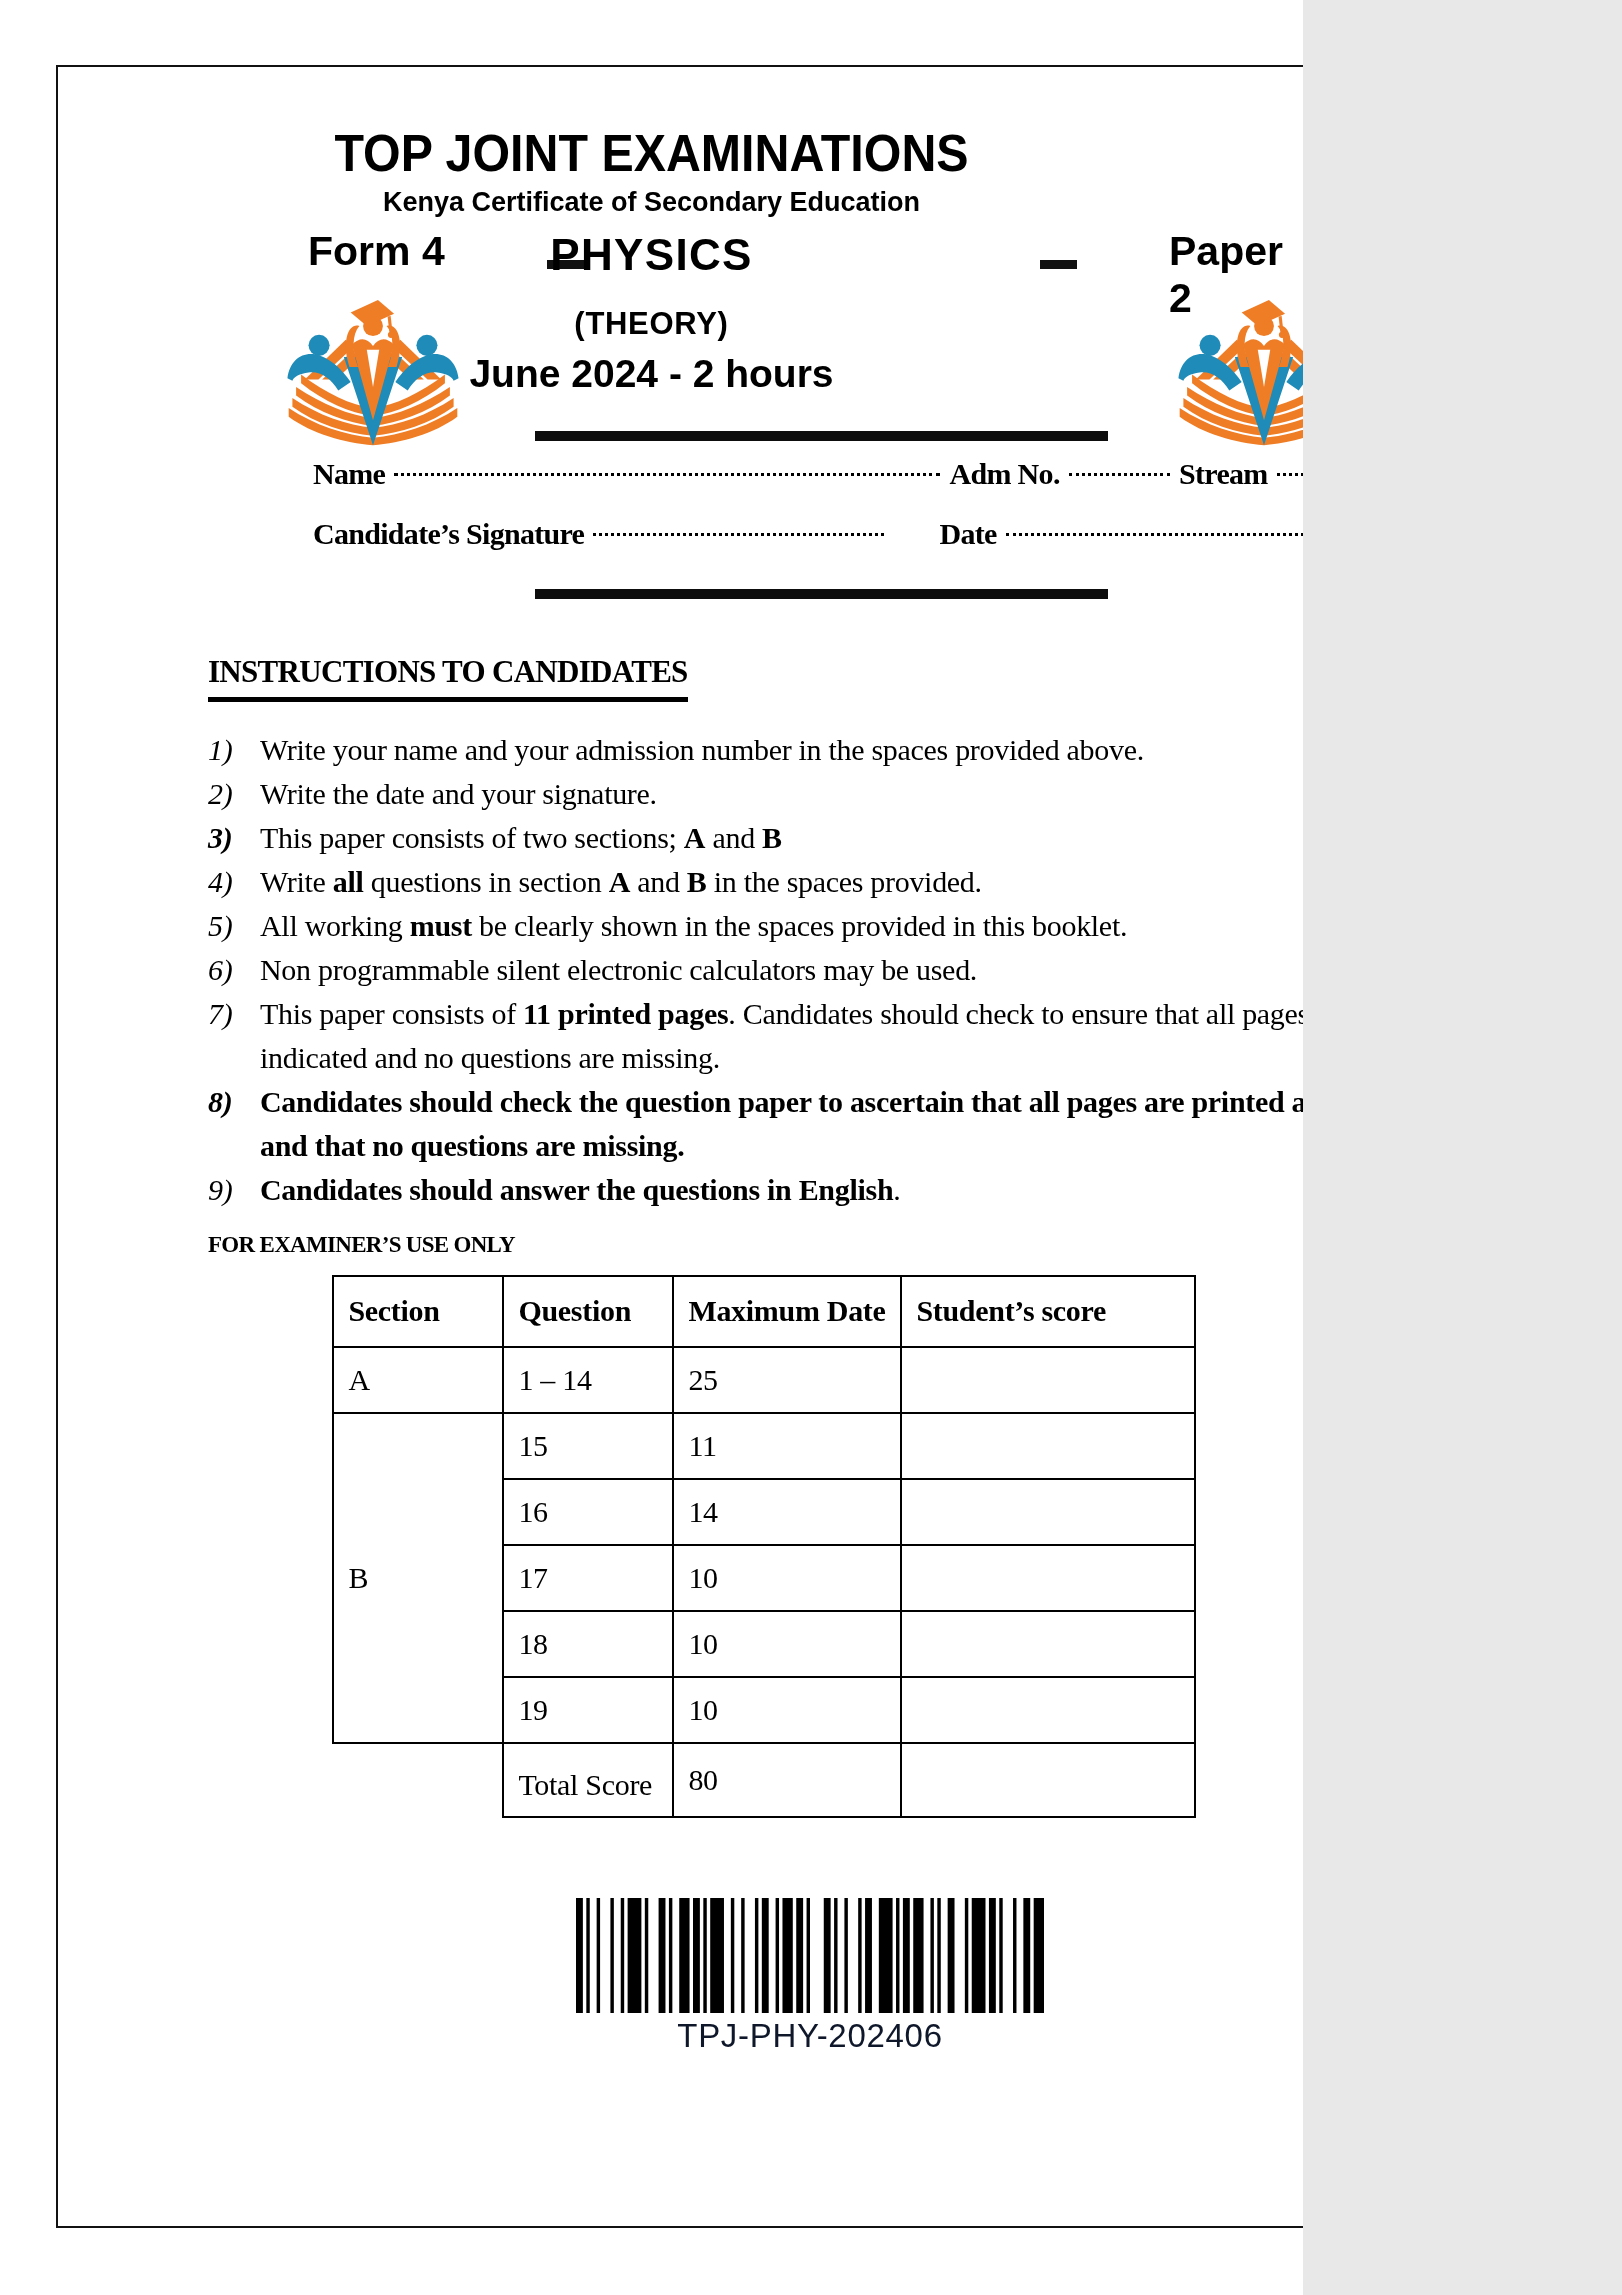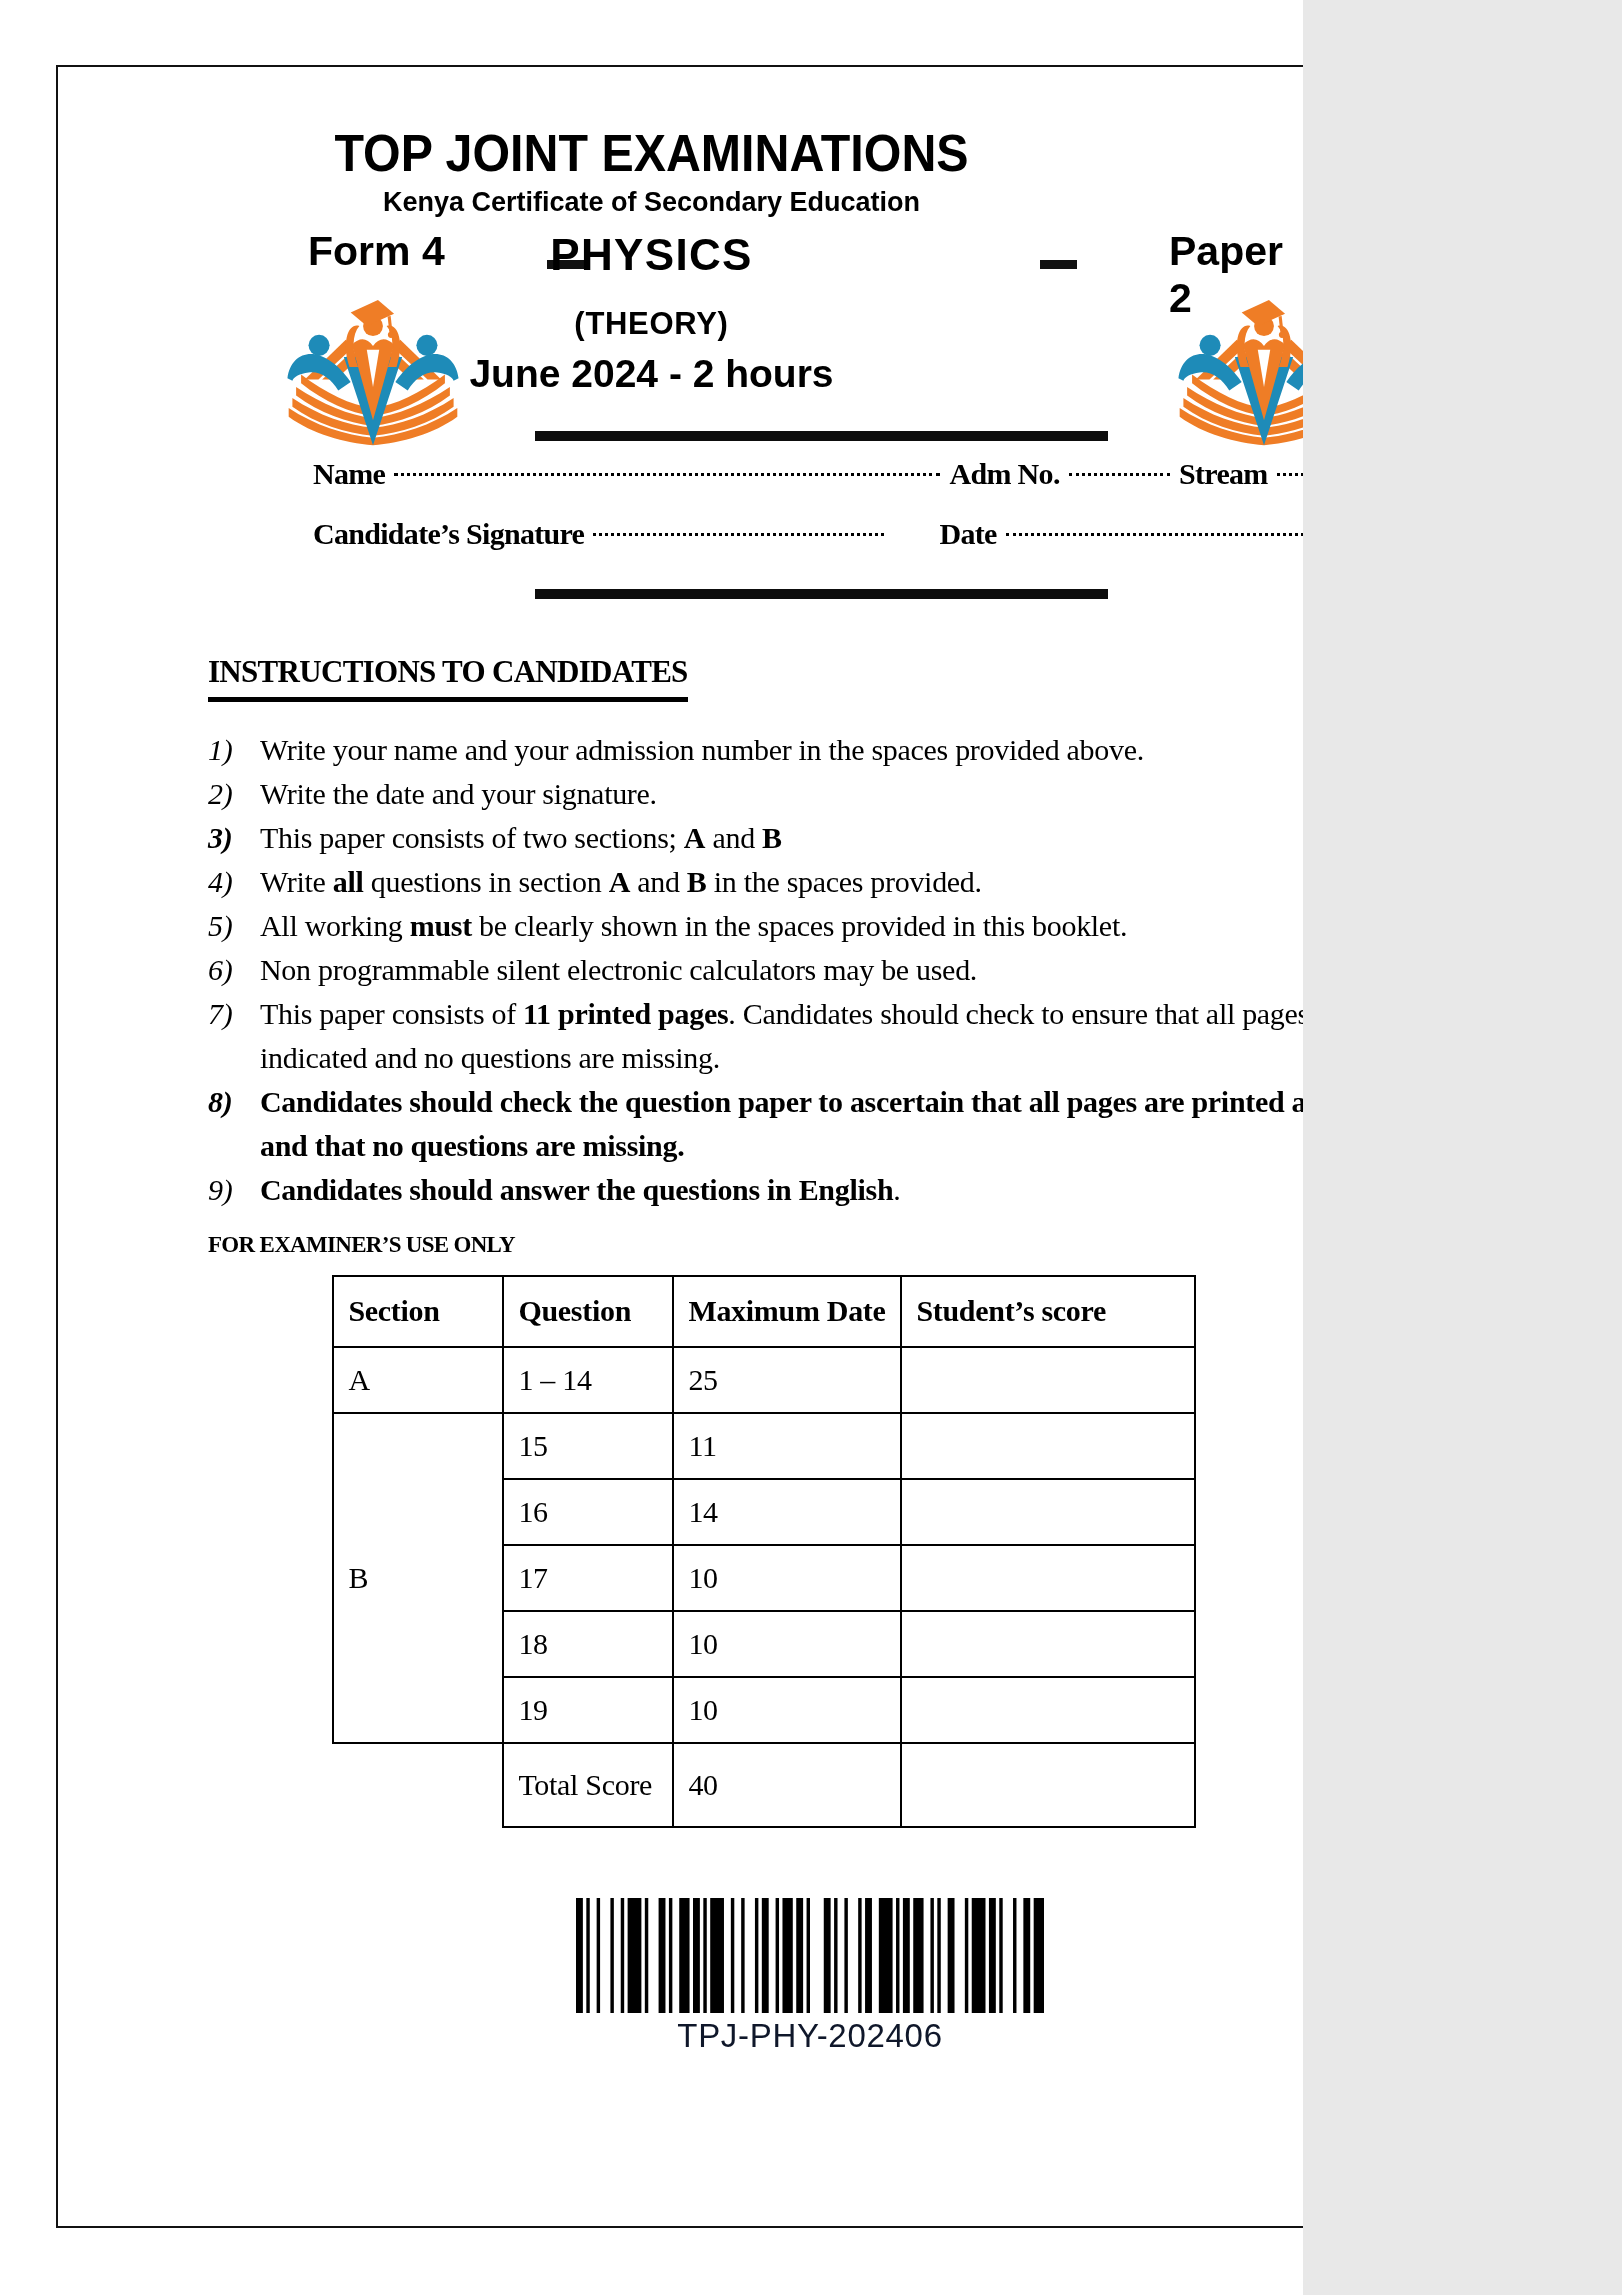--- a/index.html
+++ b/index.html
@@ -48,21 +48,21 @@
   
   .exam-heading{left:208px;top:1232px;font-size:23px;font-weight:700;letter-spacing:-0.7px;}
   .exam-table{left:332px;top:1275px;border-collapse:collapse;table-layout:fixed;
               font-family:"Liberation Serif", serif;font-size:30px;letter-spacing:-0.3px;}
   .exam-table col.c1{width:170px;} .exam-table col.c2{width:170px;}
   .exam-table col.c3{width:228px;} .exam-table col.c4{width:294px;}
   .exam-table th,.exam-table td{border:2px solid #000;text-align:left;vertical-align:middle;
               padding:6.5px 14.4px;}
   .exam-table th{font-weight:700;line-height:1.35;padding-top:14.4px;padding-bottom:14.4px;}
   .exam-table td{height:51px;}
-  .exam-table td.total-label{line-height:1.9;padding-top:11.8px;padding-bottom:13px;}
+  .exam-table td.total-label{line-height:1.9;padding-top:11.8px;padding-bottom:3px;}
   .exam-table td.ghost{border:none;}
 
   
   .barcode-wrap{left:576px;top:1898px;width:468px;text-align:center;}
   .barcode-svg{width:468px;height:115px;display:block;}
   .barcode-label{margin-top:3.9px;font-size:33px;letter-spacing:0.7px;color:#0f172a;
                  font-family:"Liberation Sans", sans-serif;}
 </style>
 </head>
 <body>
@@ -225,21 +225,21 @@
         <td></td>
       </tr>
       <tr>
         <td>19</td>
         <td>10</td>
         <td></td>
       </tr>
       <tr>
         <td class="ghost"></td>
         <td class="total-label">Total Score</td>
-        <td>40</td>
+        <td>80</td>
         <td></td>
       </tr>
     </tbody>
   </table>
 
   <div class="abs barcode-wrap">
     <svg class="barcode-svg" viewBox="0 0 715 175" preserveAspectRatio="none">
         <rect x="0.00" y="0" width="10.51" height="175" fill="#000"></rect>
         <rect x="15.77" y="0" width="5.26" height="175" fill="#000"></rect>
         <rect x="31.54" y="0" width="5.26" height="175" fill="#000"></rect>

